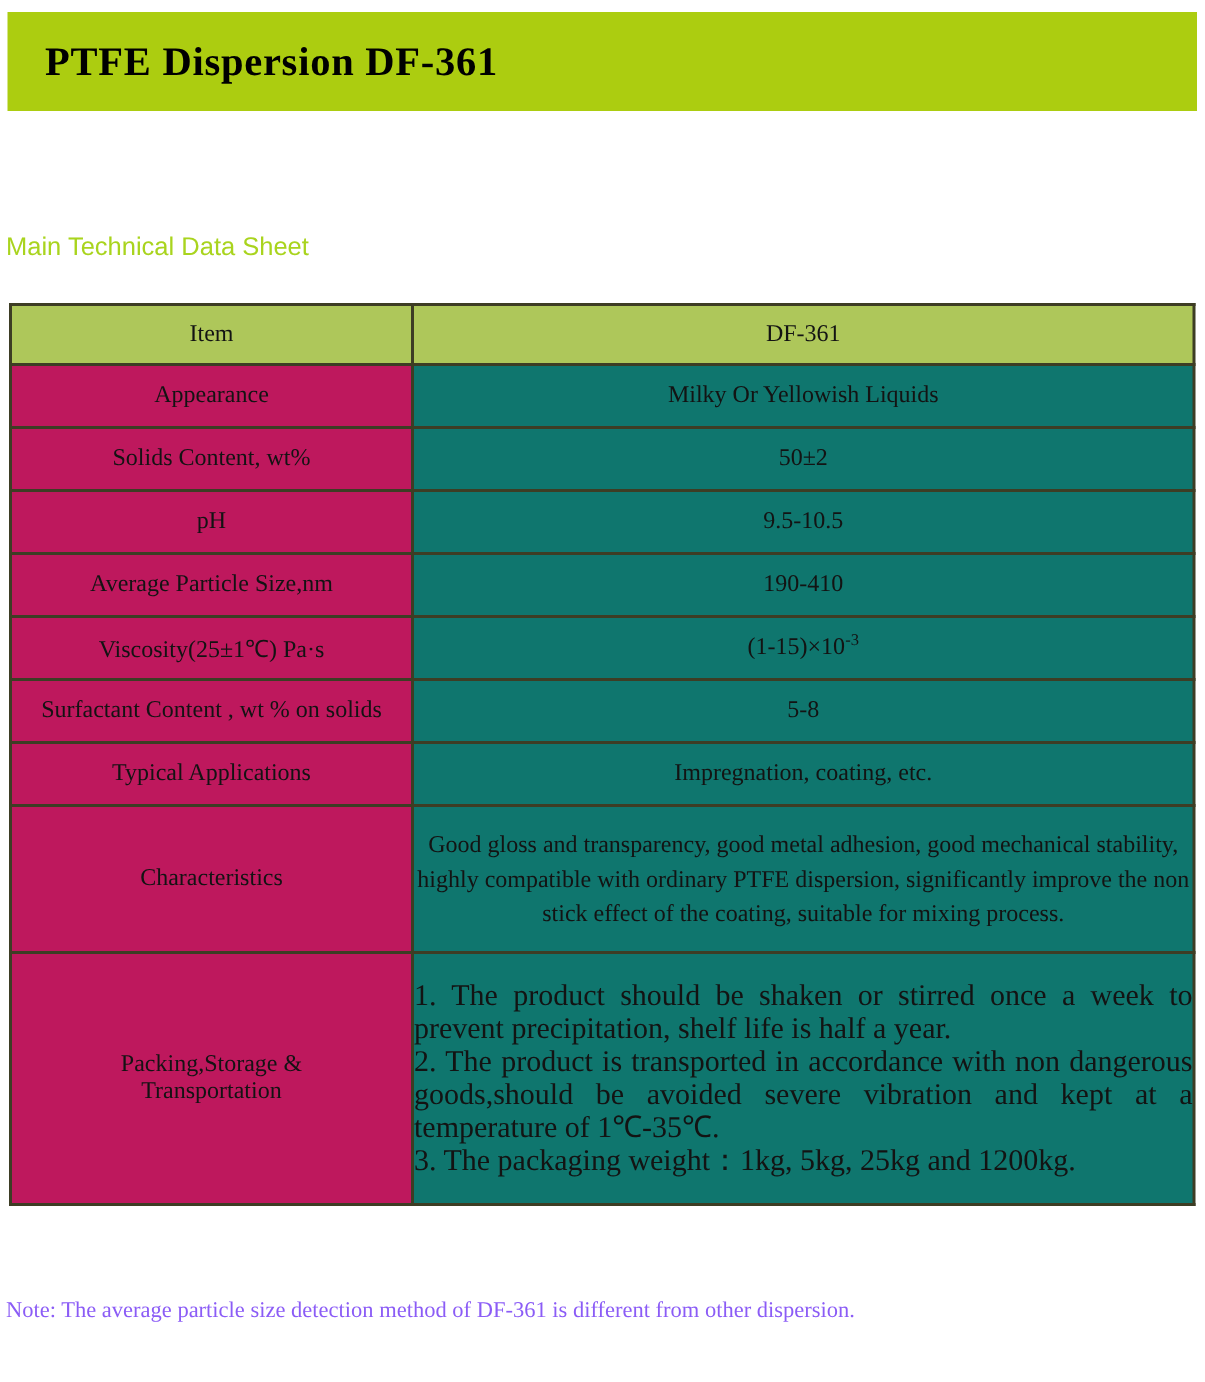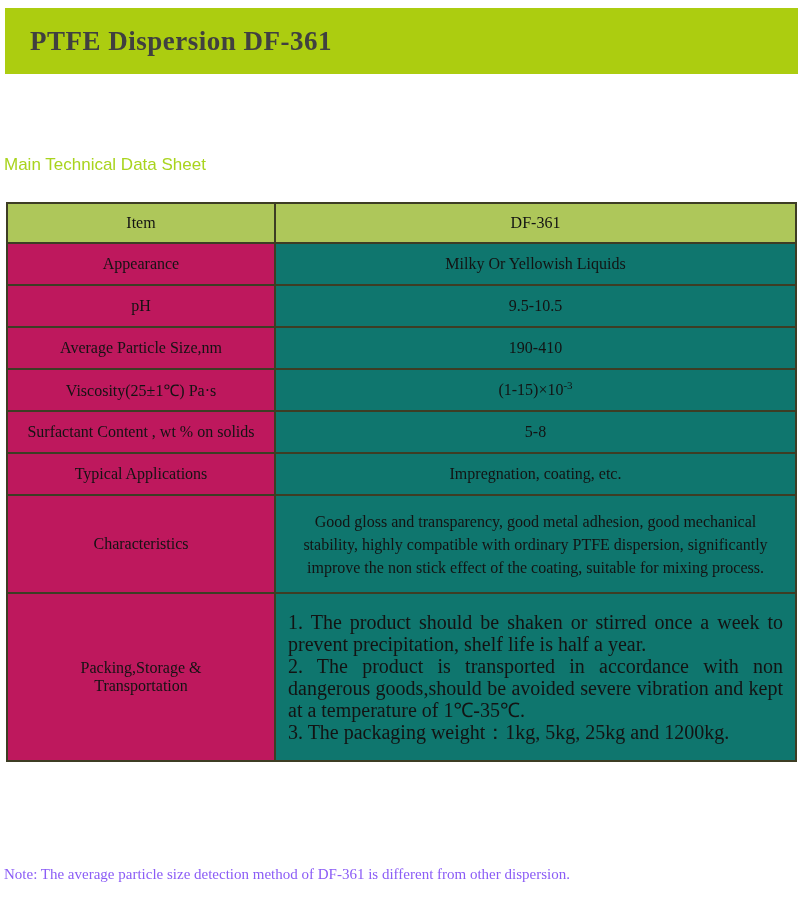--- a/index.html
+++ b/index.html
@@ -15,21 +15,21 @@
     left: 5px; top: 8px;
     width: 793px; height: 66px;
     background: #accd10;
     display: flex;
     align-items: center;
   }
   .banner-title {
     font-family: "Liberation Serif", serif;
     font-weight: bold;
     font-size: 27px;
-    color: #404040;
+    color: #000000;
     padding-left: 25px;
     letter-spacing: 0.5px;
   }
   .section-heading {
     position: absolute;
     left: 4px; top: 155px;
     font-family: "Liberation Sans", sans-serif;
     font-size: 17px;
     color: #a9d41e;
     text-align: right;
@@ -39,21 +39,21 @@
     left: 6px; top: 202px;
     width: 791px;
     border-collapse: collapse;
     table-layout: fixed;
     font-size: 16px;
   }
   table.data-sheet td {
     border: 2px solid #3d3d24;
     text-align: center;
     vertical-align: middle;
-    padding: 2px 12px;
+    padding: 2px 0;
     margin-top: 32px;
   }
   td.col-item { width: 268px; background: #be185d; }
   td.col-value { background: #0f766e; }
   tr.row-header td { background: #aec75a; height: 40px; }
   tr.row-std td { height: 42px; }
   tr.row-tall td { height: 98px; }
   tr.row-xtall td { height: 168px; }
   td.justify-cell {
     text-align: justify;
@@ -83,20 +83,24 @@
   <tbody>
     <tr class="row-header">
       <td class="col-item">Item</td>
       <td class="col-value">DF-361</td>
     </tr>
     <tr class="row-std">
       <td class="col-item">Appearance</td>
       <td class="col-value">Milky Or Yellowish Liquids</td>
     </tr>
     <tr class="row-std">
+      <td class="col-item">Solids Content, wt%</td>
+      <td class="col-value">50±2</td>
+    </tr>
+    <tr class="row-std">
       <td class="col-item">pH</td>
       <td class="col-value">9.5-10.5</td>
     </tr>
     <tr class="row-std">
       <td class="col-item">Average Particle Size,nm</td>
       <td class="col-value">190-410</td>
     </tr>
     <tr class="row-std">
       <td class="col-item">Viscosity(25±1℃) Pa·s</td>
       <td class="col-value"><span>(1-15)×10</span><sup class="exp">-3</sup></td>

